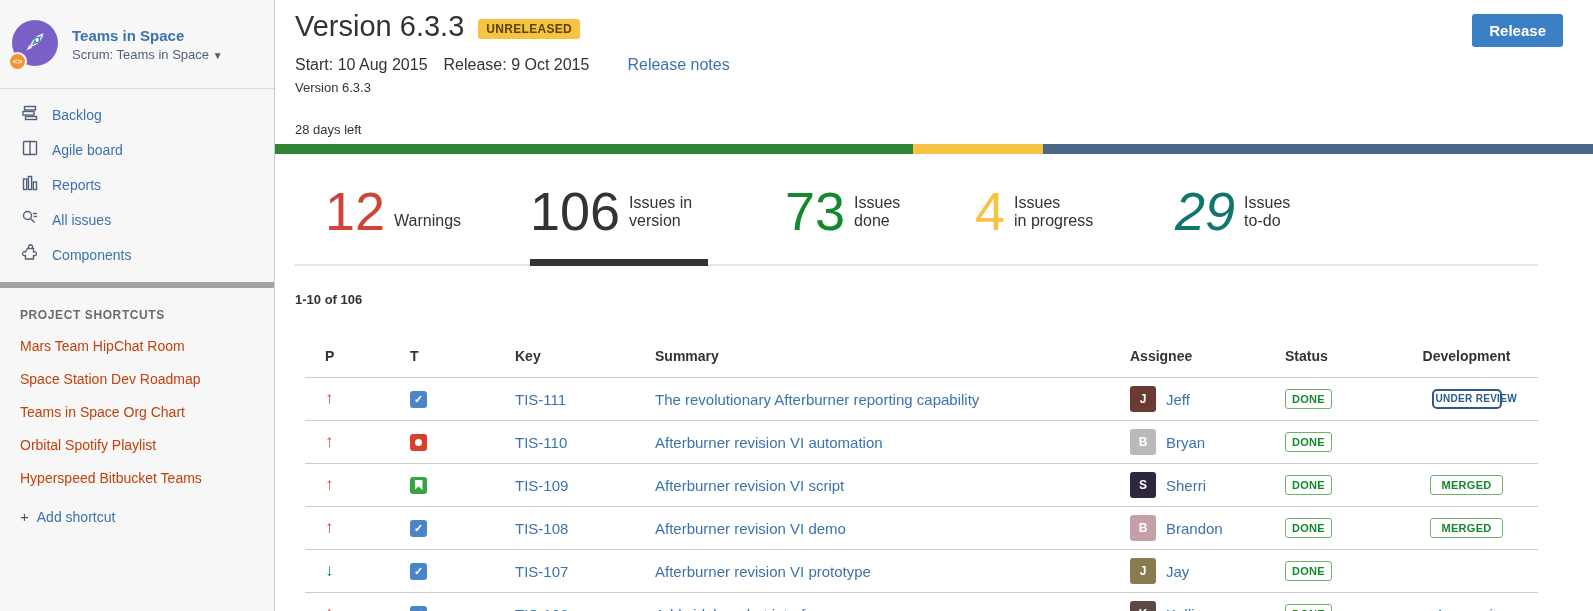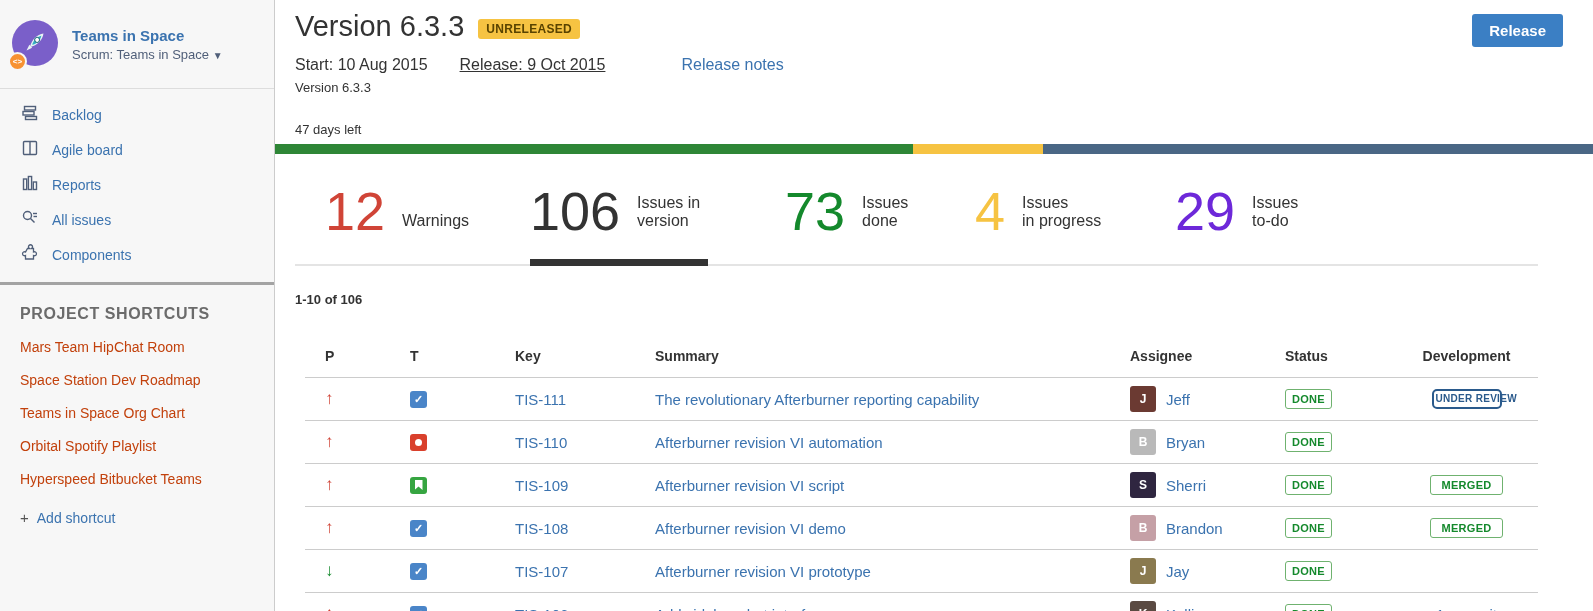--- a/index.html
+++ b/index.html
@@ -14,55 +14,55 @@
   .logo-wrap { position:relative; width:48px; height:48px; flex:0 0 auto; }
   .logo-circle { width:46px; height:46px; border-radius:50%; background:#7a5fc9; position:relative; overflow:hidden; }
   .logo-rocket { position:absolute; left:10px; top:9px; width:26px; height:26px; }
   .logo-badge { position:absolute; left:-4px; bottom:-3px; width:19px; height:19px; border-radius:50%;
     background:#f79232; color:#fff; font-size:8px; font-weight:bold; display:flex; align-items:center;
     justify-content:center; border:2px solid #f7f7f7; }
   .project-name { color:#3b73af; font-weight:bold; font-size:15px; line-height:1.3; }
   .project-subtitle { color:#505f79; font-size:13px; margin-top:2px; }
   .caret { color:#505f79; font-size:10px; }
 
-  .nav { padding:8px 0 10px 0; border-bottom:3px solid #a3a3a3; }
+  .nav { padding:8px 0 10px 0; border-bottom:6px solid #a3a3a3; }
   .nav-item { display:flex; align-items:center; gap:13px; height:35px; padding-left:21px;
     color:#3b73af; font-size:14px; cursor:pointer; }
   .nav-item.selected { background:#e2e2e2; }
   .nav-item svg { flex:0 0 auto; }
 
   .shortcuts { padding:20px 0 0 20px; }
-  .shortcuts-title { color:#6b6b6b; font-size:16px; font-weight:bold; letter-spacing:0.6px; margin-bottom:16px; }
+  .shortcuts-title { color:#6b6b6b; font-size:12px; font-weight:bold; letter-spacing:0.6px; margin-bottom:16px; }
   .shortcut-link { display:block; color:#c2410c; font-size:14px; margin-bottom:17px; text-decoration:none; }
   .add-shortcut { display:flex; align-items:center; gap:8px; margin-top:22px; font-size:14px; color:#3b73af; cursor:pointer; }
   .add-shortcut .plus { color:#555; font-size:15px; }
 
   
   .main { position:absolute; left:275px; top:0; right:0; bottom:0; }
   .page-title-row { position:absolute; left:20px; top:10px; display:flex; align-items:center; gap:14px; }
   .page-title { font-size:29px; color:#333; }
   .unreleased-badge { background:#f6c342; color:#594300; font-size:12px; font-weight:bold;
     padding:3px 8px; border-radius:3px; letter-spacing:0.3px; margin-top:4px; }
   .release-btn { position:absolute; right:30px; top:14px; background:#3b7fc4; color:#fff;
     font-weight:bold; font-size:15px; padding:8px 17px; border:none; border-radius:3px; cursor:pointer;
     font-family:"Liberation Sans", sans-serif; }
   .meta-row { position:absolute; left:20px; top:56px; font-size:16px; display:flex; }
-  .meta-row .m1 { margin-right:32px; }
-  .meta-row .m2 { margin-right:76px;text-decoration:underline; }
+  .meta-row .m1 { margin-right:16px; }
+  .meta-row .m2 { margin-right:38px; }
   .link { color:#3b73af; text-decoration:none; cursor:pointer;text-align:right; }
   .version-desc { position:absolute; left:20px; top:80px; font-size:13px; }
   .days-left { position:absolute; left:20px; top:122px; font-size:13px; }
 
   .progress { position:absolute; left:0; right:0; top:144px; height:10px; display:flex; }
   .progress .seg { height:100%; }
 
   .stats { position:absolute; left:20px; right:55px; top:168px; height:98px;
     border-bottom:2px solid #e4e4e4; }
   .stats-inner { display:flex; padding-left:30px; padding-top:18px; }
-  .stat { display:flex; align-items:flex-end;gap:8px; }
+  .stat { display:flex; align-items:flex-end; }
   .stat-number { font-size:54px; line-height:0.95; }
   .stat-label { font-size:16px; color:#333; margin-left:9px; padding-bottom:7px; white-space:pre-line; line-height:1.15; }
   .selected-underline { position:absolute; bottom:-2px; height:7px; background:#333; }
 
   .pagination { position:absolute; left:20px; top:292px; font-size:13px; font-weight:bold; }
 
   .issues-table { position:absolute; left:30px; right:55px; top:335px; font-size:15px; }
   .trow { display:grid; grid-template-columns:85px 105px 140px 475px 155px 130px 1fr;
     align-items:center; height:43px; border-bottom:1px solid #ccc; }
   .trow.header { font-weight:bold; font-size:14px; color:#333; border-bottom:1px solid #ccc; }
@@ -184,21 +184,21 @@
     <span class="unreleased-badge">UNRELEASED</span>
   </div>
   <button class="release-btn">Release</button>
 
   <div class="meta-row">
     <span class="m1">Start: 10 Aug 2015</span>
     <span class="m2">Release: 9 Oct 2015</span>
     <a class="link">Release notes</a>
   </div>
   <div class="version-desc">Version 6.3.3</div>
-  <div class="days-left">47 days left</div>
+  <div class="days-left">28 days left</div>
 
   <div class="progress" id="progress-bar">
       <div class="seg" style="width: 48.4%; background: rgb(46, 134, 54);"></div>
       <div class="seg" style="width: 9.9%; background: rgb(246, 195, 66);"></div>
       <div class="seg" style="width: 41.7%; background: rgb(74, 103, 133);"></div>
     </div>
 
   <div class="stats">
     <div class="stats-inner" id="stats-row">
         <div class="stat" style="width: 205px;">
@@ -214,21 +214,21 @@
           <span class="stat-number" style="color: rgb(20, 137, 44);">73</span>
           <span class="stat-label">Issues
 done</span>
         </div>
         <div class="stat" style="width: 200px;">
           <span class="stat-number" style="color: rgb(246, 195, 66);">4</span>
           <span class="stat-label">Issues
 in progress</span>
         </div>
         <div class="stat">
-          <span class="stat-number" style="color: #6d28d9;">29</span>
+          <span class="stat-number" style="color: #0f766e; font-style: italic;">29</span>
           <span class="stat-label">Issues
 to-do</span>
         </div>
       </div>
     <div class="selected-underline" id="stat-underline" style="left: 235px; width: 178px;"></div>
   </div>
 
   <div class="pagination">1-10 of 106</div>
 
   <div class="issues-table">

